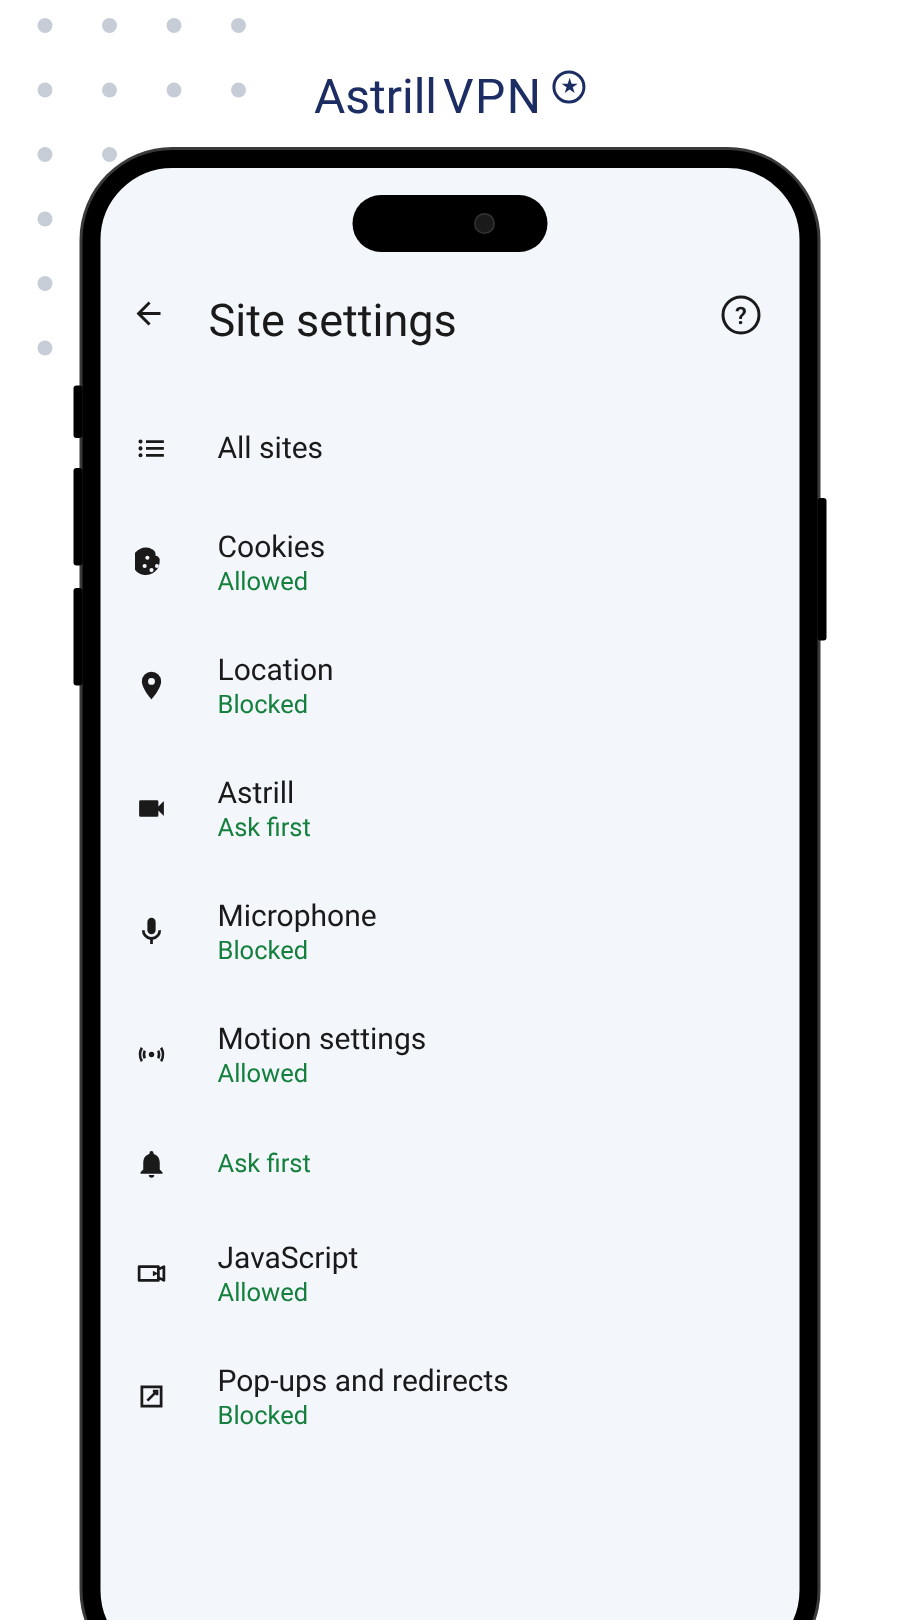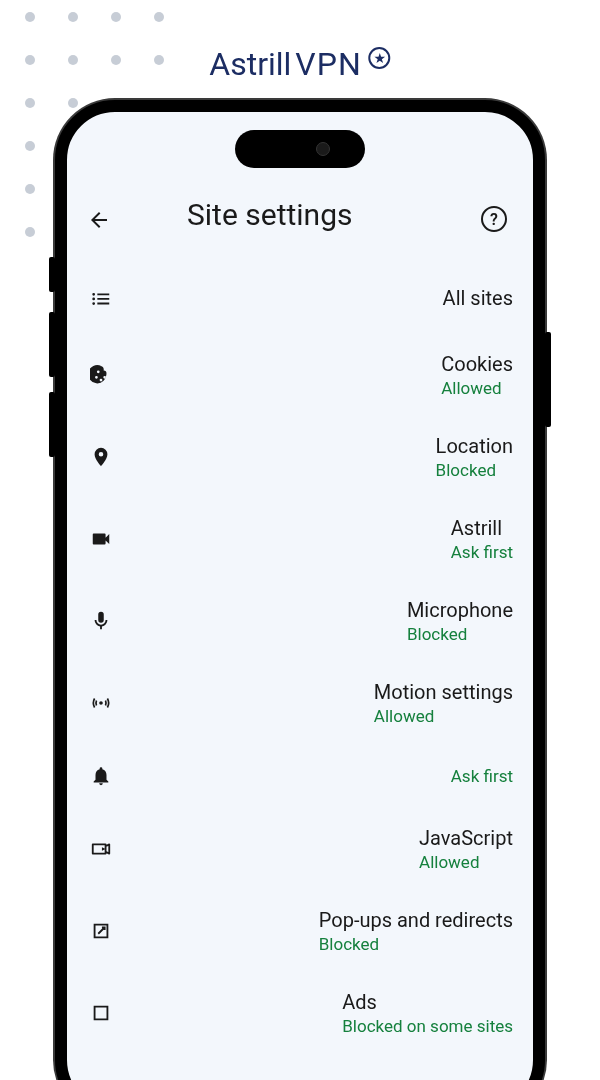--- a/index.html
+++ b/index.html
@@ -99,23 +99,22 @@
   .btn-left-3 { left: -18px; top: 280px; width: 6px; height: 65px; }
   .btn-right  { right: -18px; top: 220px; width: 6px; height: 95px; }
   .screen {
     position: absolute;
     inset: 0;
     padding: 75px 10px 0 10px;
     overflow: hidden;
   }
   .header {
     display: flex;
-    align-items: flex-end;
+    align-items: flex-start;
     padding: 10px 10px 20px 10px;
-    gap: 48px;
   }
   .back-arrow {
     width: 24px;
     height: 24px;
     display: flex;
     align-items: center;
     justify-content: center;
     cursor: pointer;
   }
   .page-title {
@@ -140,21 +139,20 @@
     margin-right: 6px;
   }
   .settings-list {
     padding: 10px 0;
   }
   .setting-item {
     display: flex;
     align-items: center;
     padding: 18px 10px;
     cursor: pointer;
-    justify-content: space-between;
   }
   .setting-item.single-line { padding: 22px 10px; }
   .icon-box {
     width: 28px;
     height: 28px;
     display: flex;
     align-items: center;
     justify-content: center;
     color: #1a1a1a;
   }
@@ -329,31 +327,20 @@
               <path fill="none" stroke="#1a1a1a" stroke-width="2" d="M5 5h14v14H5z"></path>
               <path fill="#1a1a1a" d="M9 15l6-6M13 8h3v3" stroke="#1a1a1a" stroke-width="2"></path>
             </svg>
         </div>
         <div class="setting-text">
           <span class="setting-title">Pop-ups and redirects</span>
           <span class="setting-status">Blocked</span>
         </div>
       </div>
 
-      <div class="setting-item">
-        <div class="icon-box">
-          <svg width="22" height="22" viewBox="0 0 24 24">
-              <path fill="none" stroke="#1a1a1a" stroke-width="2" d="M5 5h14v14H5z"></path>
-            </svg>
-        </div>
-        <div class="setting-text">
-          <span class="setting-title">Ads</span>
-          <span class="setting-status">Blocked on some sites</span>
-        </div>
-      </div>
 
       <div class="setting-item">
         
         
       </div>
 
     </div>
   </div>
 </div>
 

